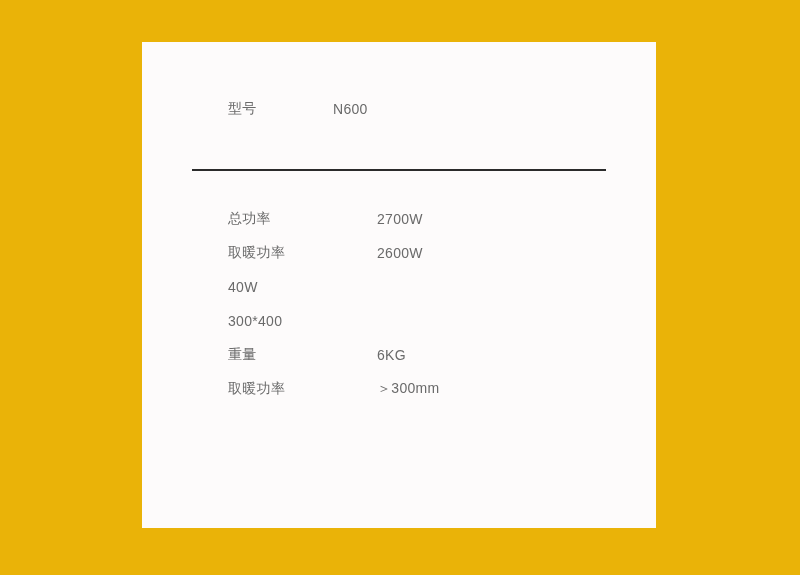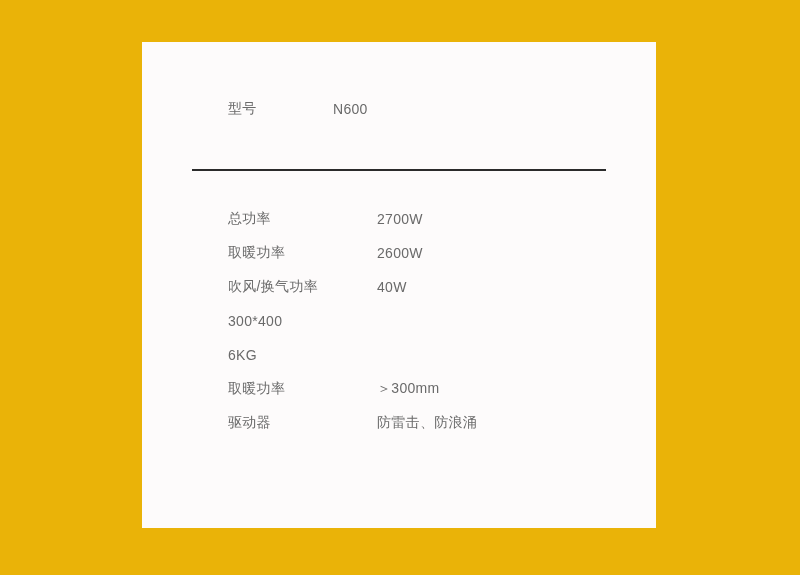--- a/index.html
+++ b/index.html
@@ -90,33 +90,29 @@
     <div class="main-specs">
       <div class="main-row">
         <span class="label">总功率</span>
         <span class="value">2700W</span>
       </div>
       <div class="main-row">
         <span class="label">取暖功率</span>
         <span class="value">2600W</span>
       </div>
       <div class="main-row">
-        <span class="label">吹风/换气功率</span>
         <span class="value">40W</span>
       </div>
       <div class="main-row">
         <span class="value">300*400</span>
       </div>
       <div class="main-row">
+        <span class="label">重量</span>
         <span class="value">6KG</span>
       </div>
       <div class="main-row">
         <span class="label">取暖功率</span>
         <span class="value">＞300mm</span>
-      </div>
-      <div class="main-row">
-        <span class="label">驱动器</span>
-        <span class="value">防雷击、防浪涌</span>
       </div>
     </div>
 
   </div>
 </div>
 
 </body></html>

